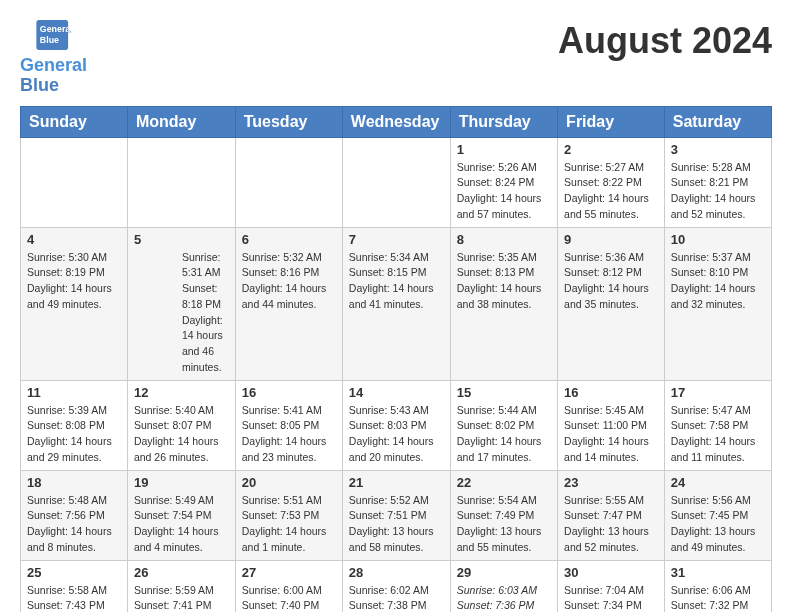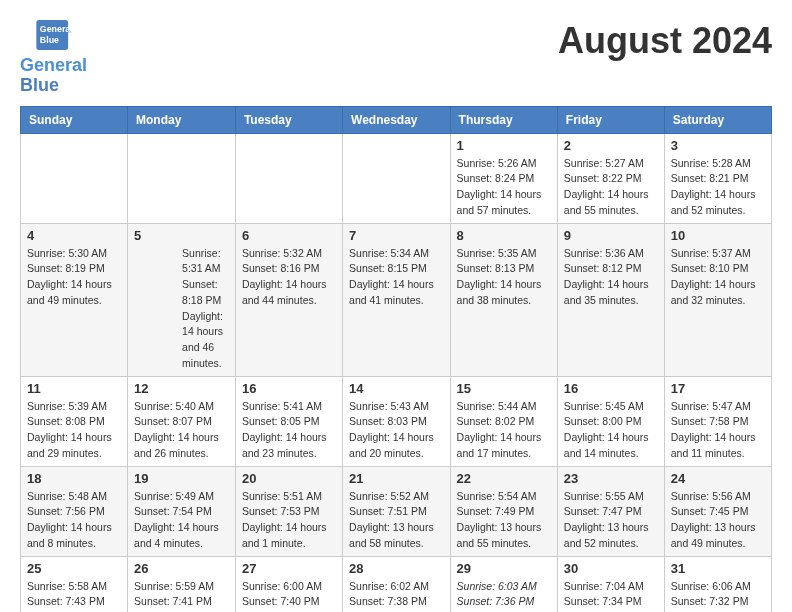--- a/index.html
+++ b/index.html
@@ -52,21 +52,21 @@
     table {
       width: 100%;
       border-collapse: collapse;
       font-size: 11px;
     }
     thead th {
       background-color: #4a7fc1;
       color: #fff;
       text-align: left;
       padding: 6px 8px;
-      font-size: 12px;
+      font-size: 16px;
       font-weight: bold;
       border: 1px solid #3a6cb0;
     }
     tbody td {
       border: 1px solid #ccc;
       vertical-align: top;
       padding: 4px 6px;
       width: 108px;
       min-height: 80px;
       background: #fff;
@@ -217,21 +217,21 @@
         </td>
         <td>
           <div class="day-number">15</div>
           <div class="day-info" style="white-space: pre-line;">Sunrise: 5:44 AM
 Sunset: 8:02 PM
 Daylight: 14 hours and 17 minutes.</div>
         </td>
         <td>
           <div class="day-number">16</div>
           <div class="day-info" style="white-space: pre-line;">Sunrise: 5:45 AM
-Sunset: 8:00 PM
+Sunset: 11:00 PM
 Daylight: 14 hours and 14 minutes.</div>
         </td>
         <td>
           <div class="day-number">17</div>
           <div class="day-info" style="white-space: pre-line;">Sunrise: 5:47 AM
 Sunset: 7:58 PM
 Daylight: 14 hours and 11 minutes.</div>
         </td>
       </tr>
       <tr>

